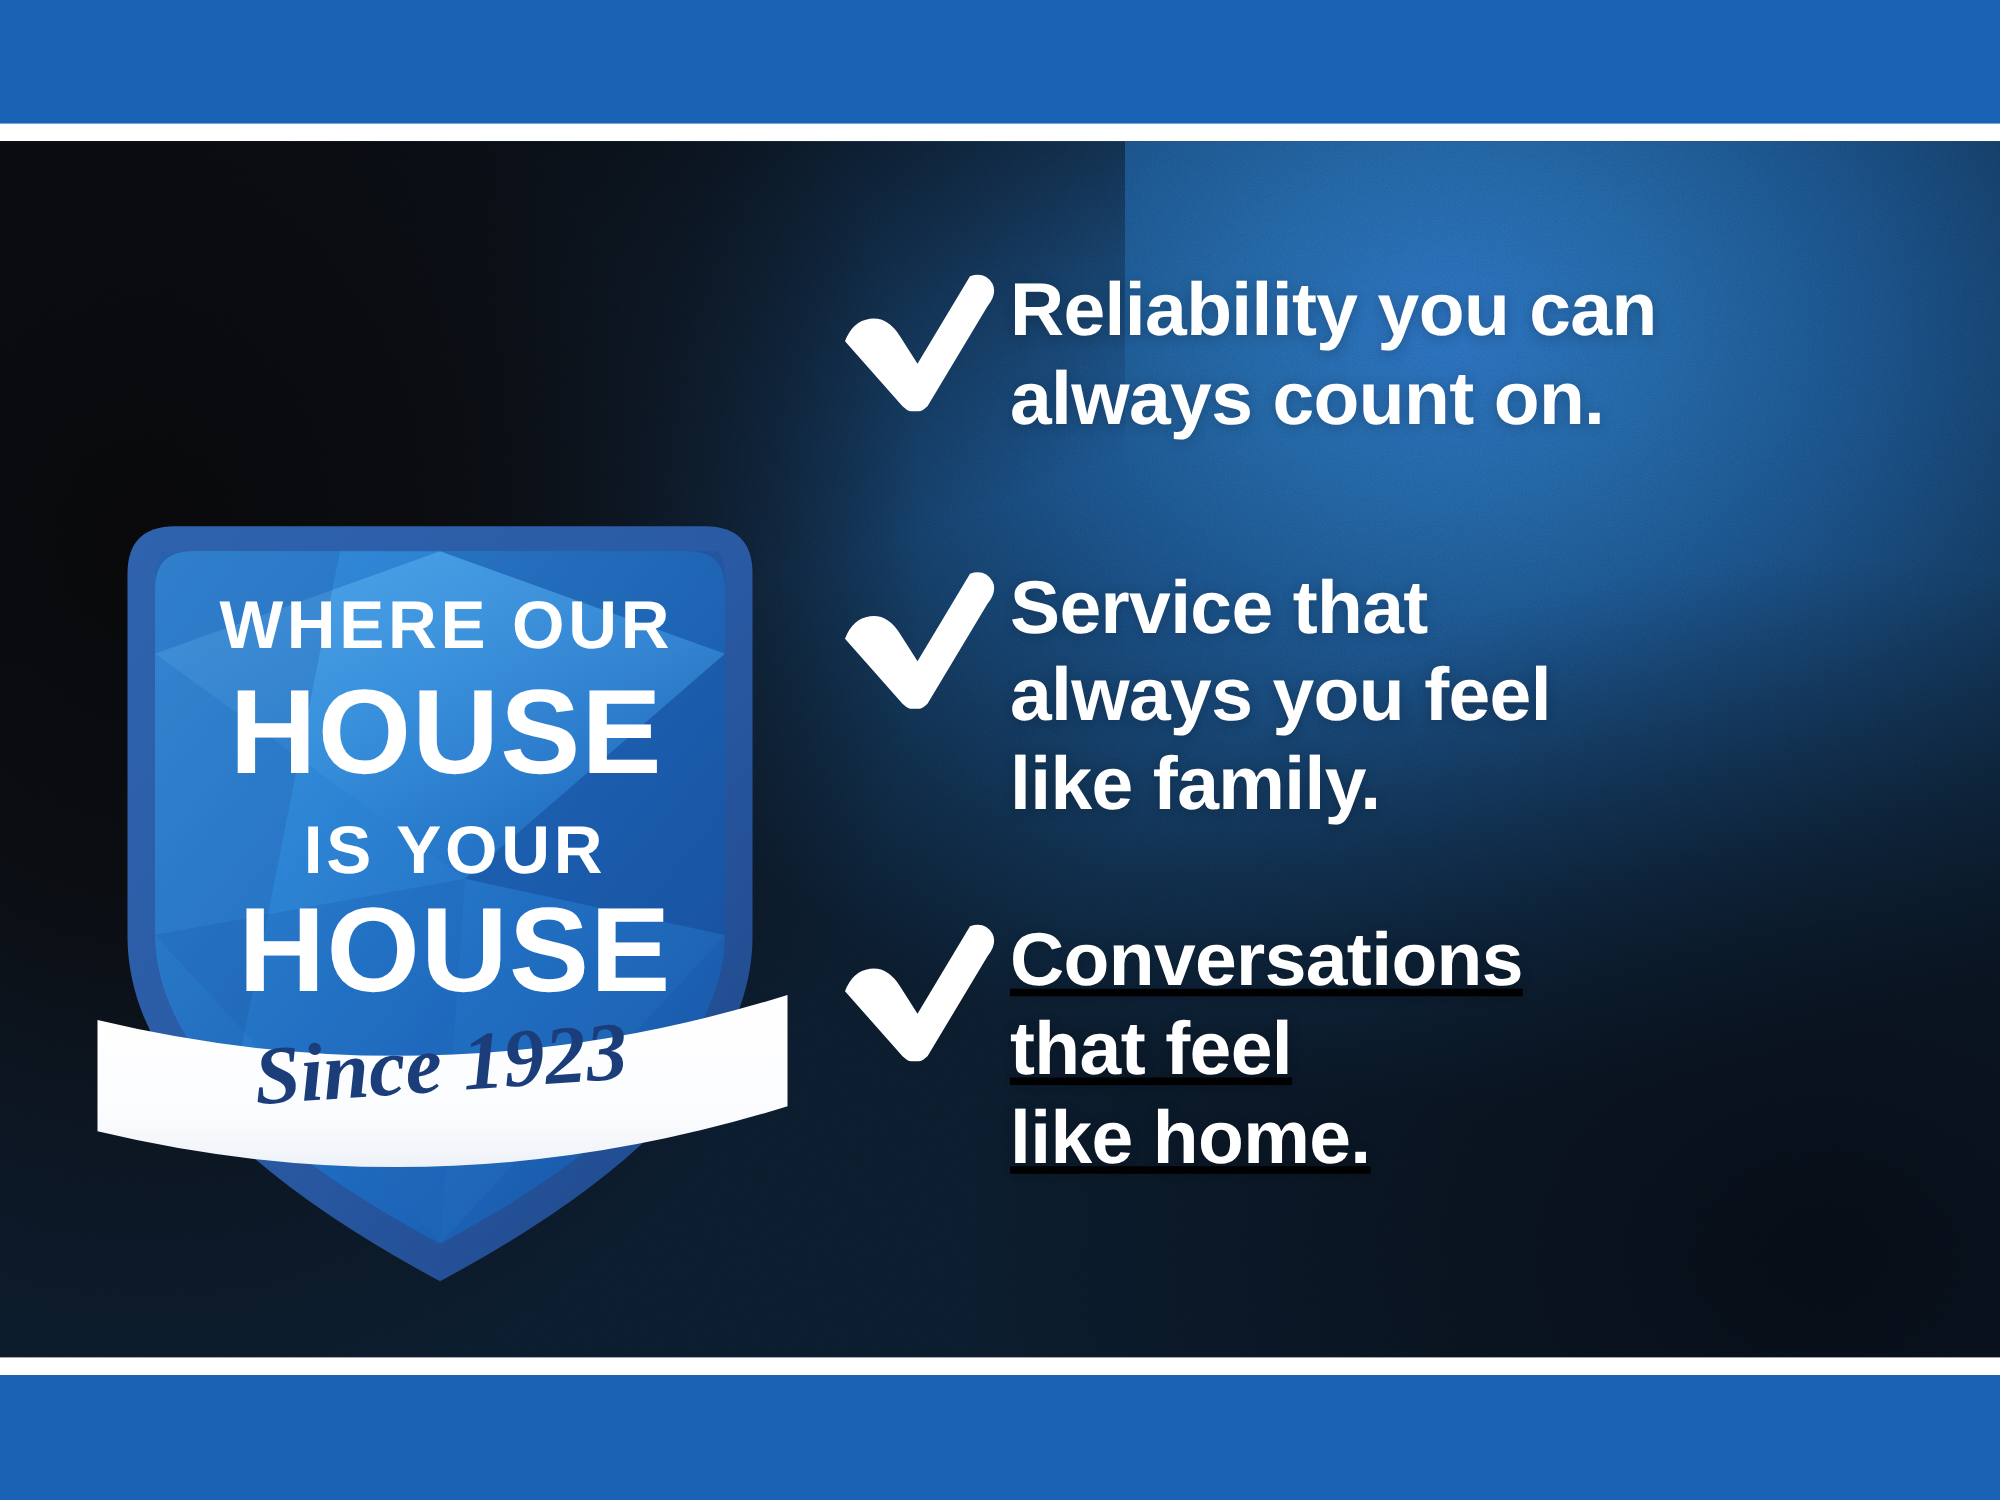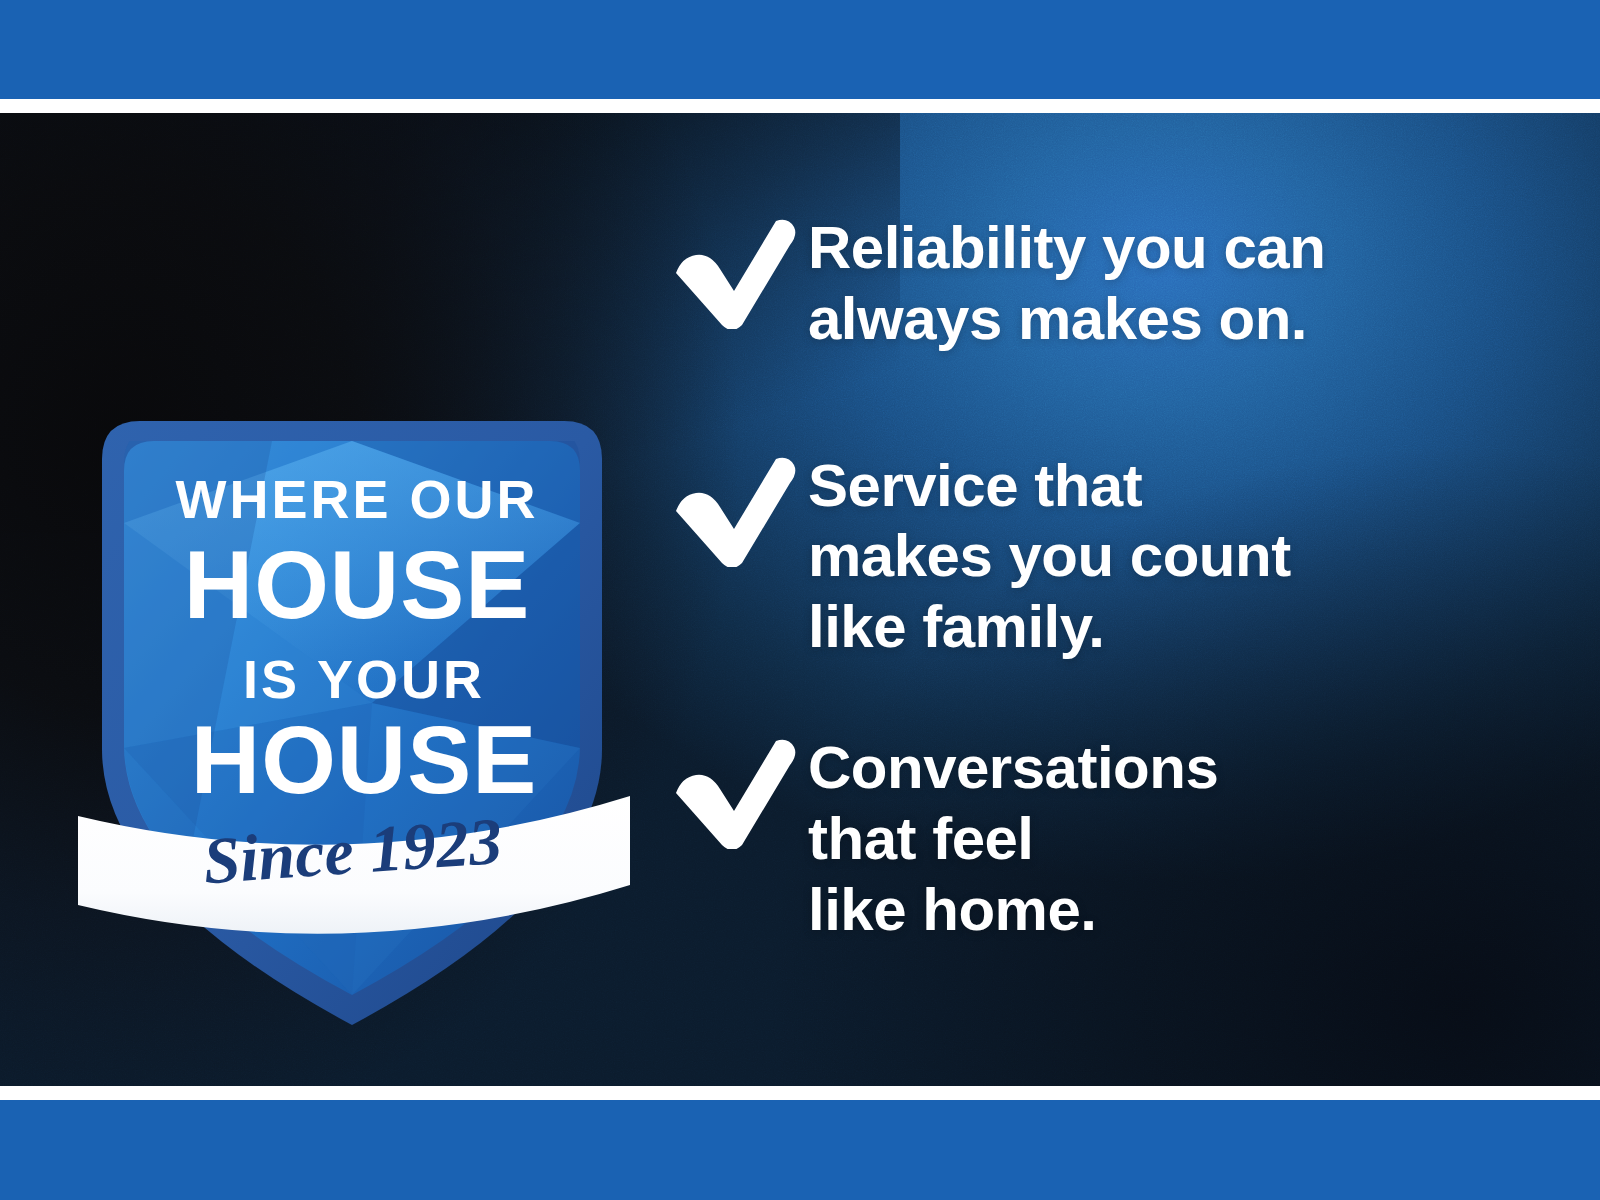--- a/index.html
+++ b/index.html
@@ -95,21 +95,21 @@
     left: 672px;
     top: 100px;
     width: 900px;
   }
   .bullet {
     position: relative;
     display: flex;
     align-items: flex-start;
     margin-bottom: 86px;
   }
-  .bullet:last-child { margin-bottom: 0; }
+  .bullet:last-child { margin-bottom: 0; text-decoration: underline; }
   .check-wrap {
     flex: 0 0 auto;
     width: 136px;
     padding-top: 6px;
   }
   .check-wrap svg { display: block; }
   .bullet-text {
     flex: 1 1 auto;
     color: #ffffff;
     font-family: "Liberation Sans", sans-serif;
@@ -207,32 +207,32 @@
     <div id="bullets">
 
       <div class="bullet" id="bullet-1">
         <div class="check-wrap">
           <svg width="126" height="110" viewBox="0 0 126 110" xmlns="http://www.w3.org/2000/svg">
             <path d="M4 54 q6 -16 20 -18 q14 -2 24 14 l14 22 L104 2 q12 -4 18 6 q4 8 -4 18
                      L70 106 q-10 10 -20 0 Z" fill="#ffffff"></path>
           </svg>
         </div>
         <div class="bullet-text">Reliability you can
-always makes on.</div>
+always count on.</div>
       </div>
 
       <div class="bullet" id="bullet-2">
         <div class="check-wrap">
           <svg width="126" height="110" viewBox="0 0 126 110" xmlns="http://www.w3.org/2000/svg">
             <path d="M4 54 q6 -16 20 -18 q14 -2 24 14 l14 22 L104 2 q12 -4 18 6 q4 8 -4 18
                      L70 106 q-10 10 -20 0 Z" fill="#ffffff"></path>
           </svg>
         </div>
         <div class="bullet-text">Service that
-makes you count
+always you feel
 like family.</div>
       </div>
 
       <div class="bullet" id="bullet-3">
         <div class="check-wrap">
           <svg width="126" height="110" viewBox="0 0 126 110" xmlns="http://www.w3.org/2000/svg">
             <path d="M4 54 q6 -16 20 -18 q14 -2 24 14 l14 22 L104 2 q12 -4 18 6 q4 8 -4 18
                      L70 106 q-10 10 -20 0 Z" fill="#ffffff"></path>
           </svg>
         </div>

